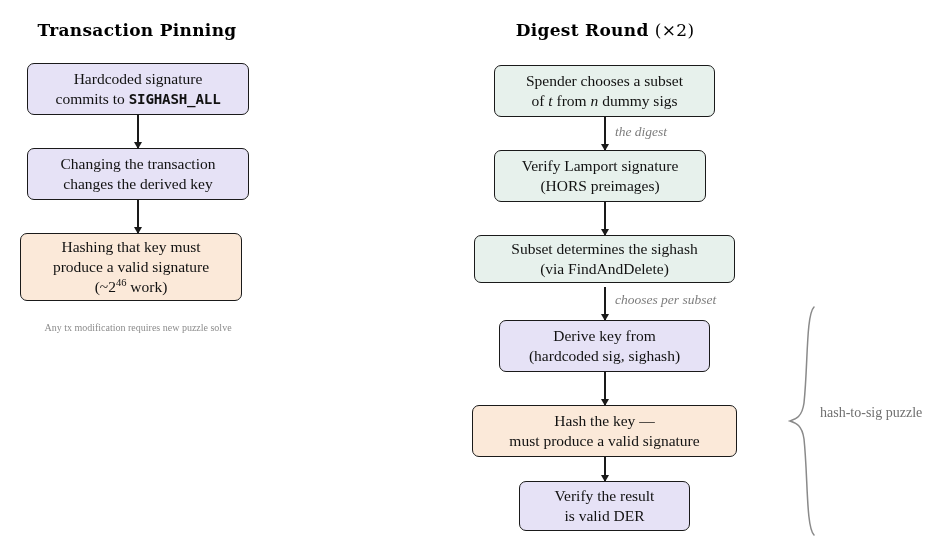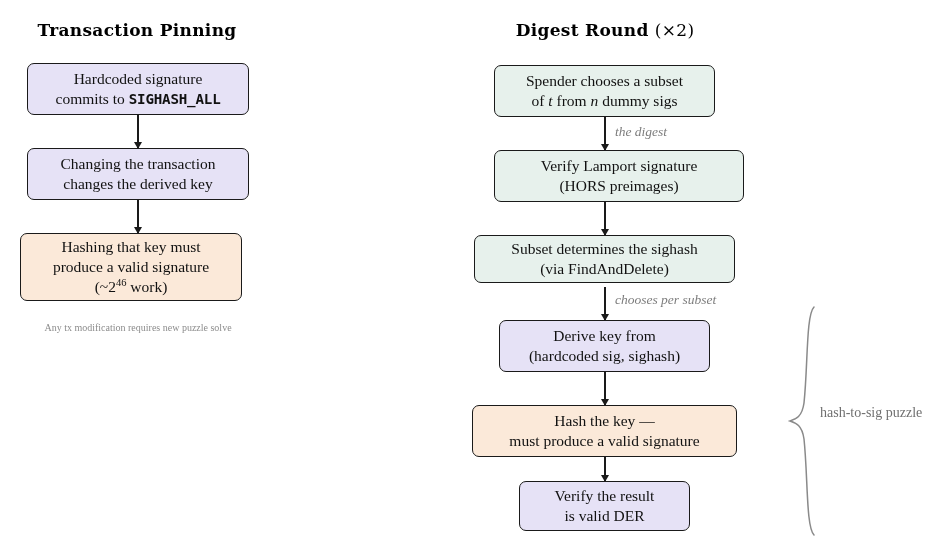--- a/index.html
+++ b/index.html
@@ -155,21 +155,21 @@
   </div>
 
   <div class="node fill-mint" style="left:494px; top:65px; width:221px; height:52px;">
     <span class="ln">Spender chooses a subset</span>
     <span class="ln">of <span class="it">t</span> from <span class="it">n</span> dummy sigs</span>
   </div>
 
   <div class="arrow" style="left:604px; top:117px; height:33px;"></div>
   <div class="edge-label" style="left:615px; top:124px;"><span>the digest</span></div>
 
-  <div class="node fill-mint" style="left:494px; top:150px; width:250px; height:52px;">
+  <div class="node fill-mint" style="left:494px; top:150px; width:212px; height:52px;">
     <span class="ln">Verify Lamport signature</span>
     <span class="ln">(HORS preimages)</span>
   </div>
 
   <div class="arrow" style="left:604px; top:202px; height:33px;"></div>
 
   <div class="node fill-mint" style="left:474px; top:235px; width:261px; height:48px;">
     <span class="ln">Subset determines the sighash</span>
     <span class="ln">(via FindAndDelete)</span>
   </div>

